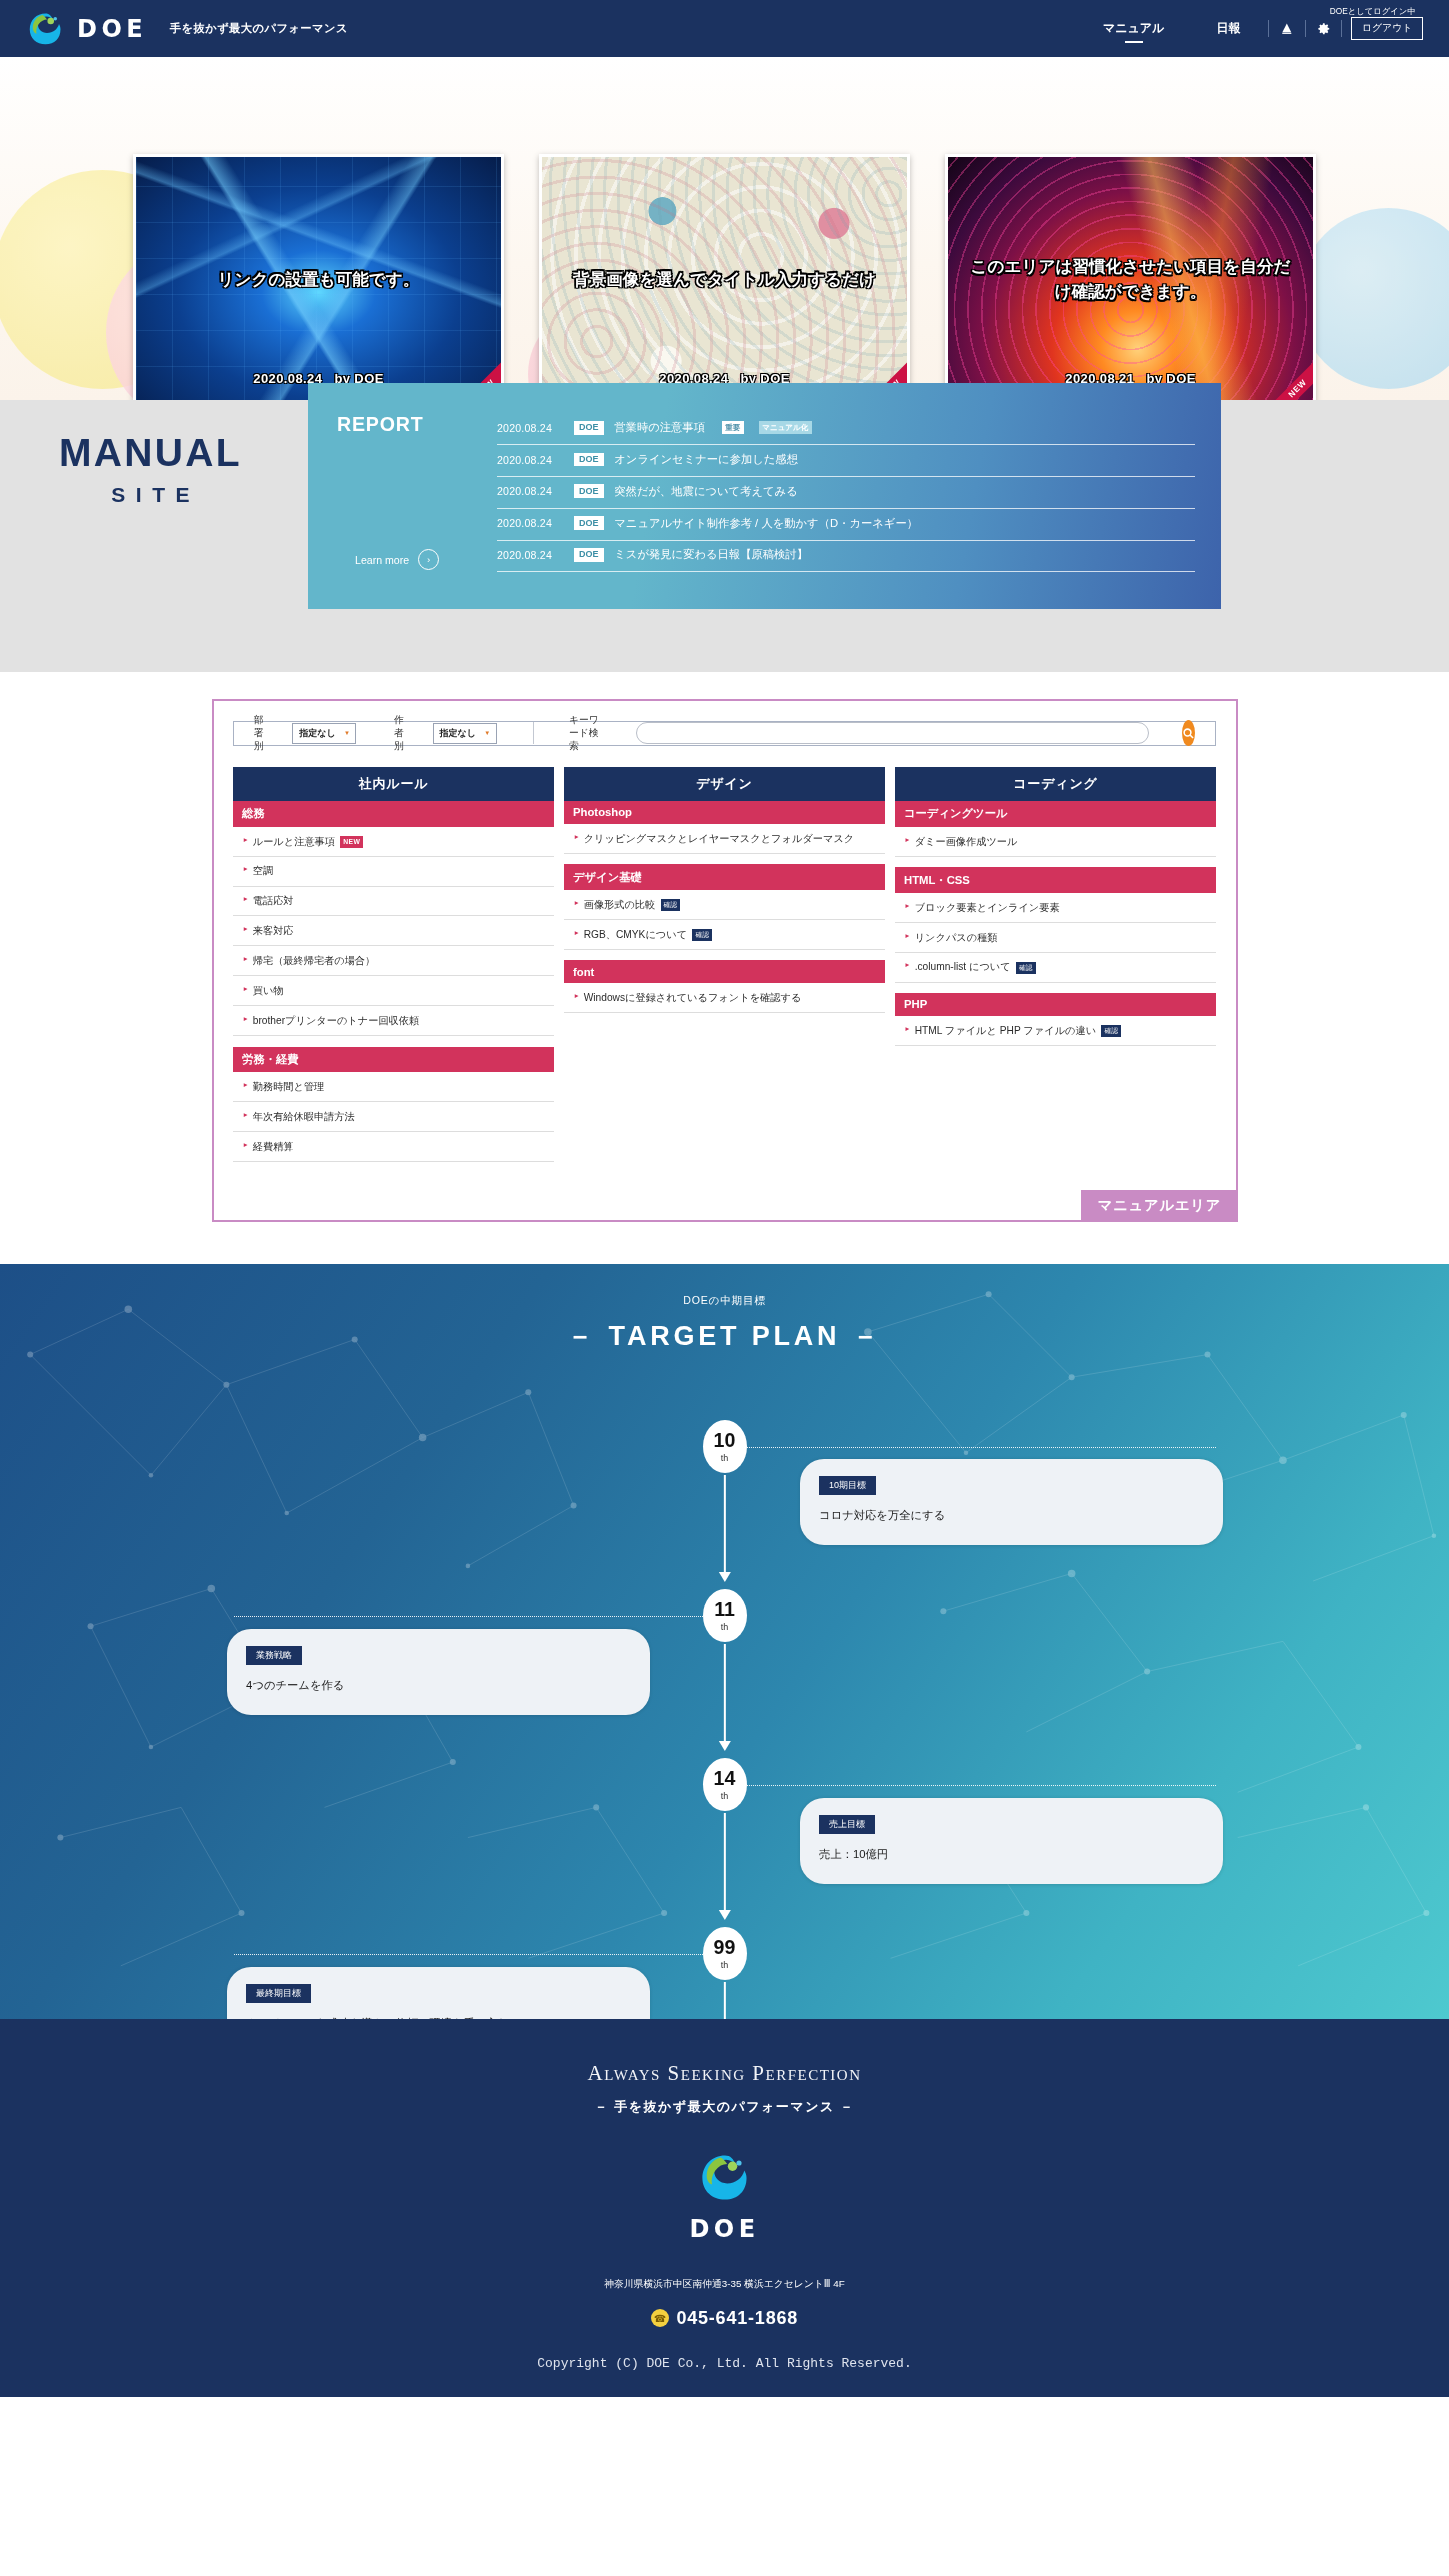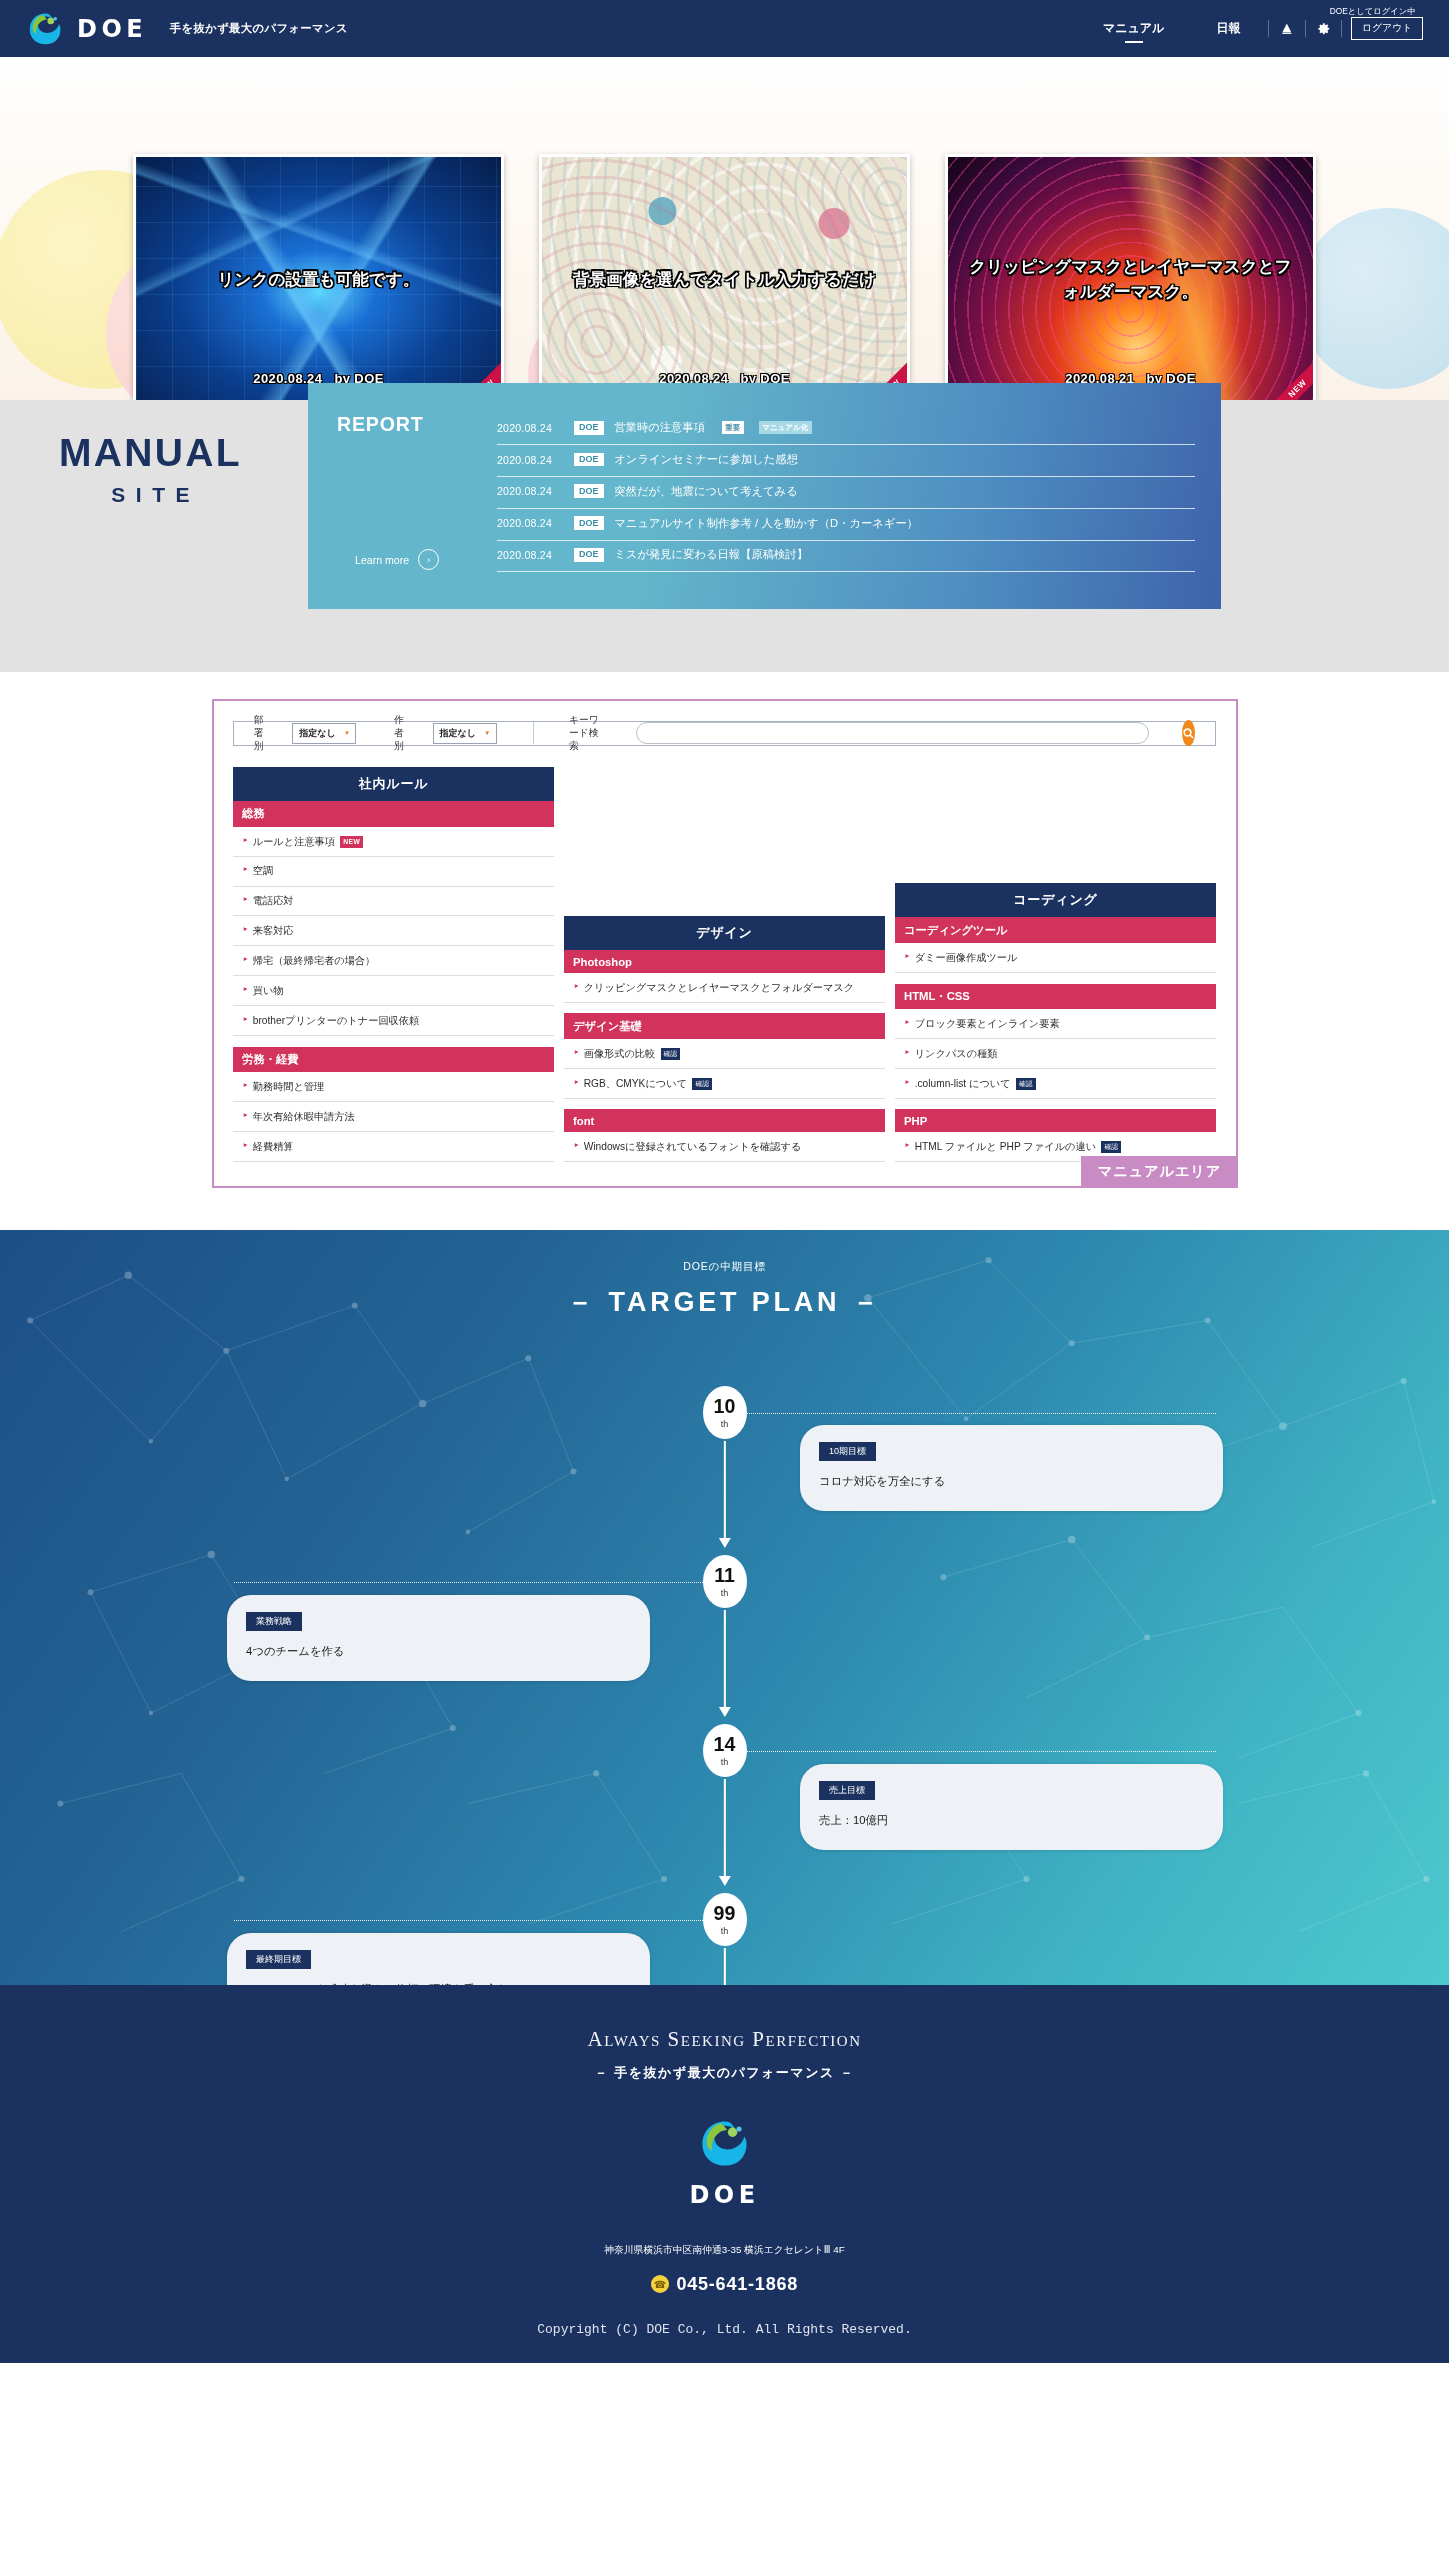--- a/index.html
+++ b/index.html
@@ -139,21 +139,21 @@
   .fselect{ width:115px; height:21px; border:0.8px solid #9aa3b4; background:#fff; font-size:9px;
        display:flex; align-items:center; padding:0 6px; position:relative; cursor:pointer;font-weight:bold;}
   .fselect .arrow{ position:absolute; right:5.3px; font-size:6px; color:#e07b2b; }
   .fsep{ width:0.8px; height:22.6px; background:#c3c8d2; margin:0 12px; }
   .search-input{ flex:0 0 auto; width:513px; height:22.6px; border:0.8px solid #b9bec8; border-radius:12px;
        background:#fff; margin-left:9px; }
   .search-btn{ width:26px; height:26px; border-radius:50%; background:#f08a1f; margin-left:9px;
        display:flex; align-items:center; justify-content:center; cursor:pointer; }
   .search-btn svg{ stroke:#fff; fill:none; stroke-width:2.4; }
 
-  .cols{ display:flex; gap:10px; margin-top:21px; align-items:flex-end; padding-bottom:24px;}
+  .cols{ display:flex; gap:10px; margin-top:21px; align-items:flex-start; padding-bottom:58px;}
   .col{ flex:1; }
   .col-head{ background:#1b3260; color:#fff; text-align:center; font-size:13px; font-weight:bold;
        padding:8.3px 0; letter-spacing:0.8px;}
   .sec-head{ background:#d2335c; color:#fff; font-size:11.3px; font-weight:bold; padding:5.3px 9px;
        margin-top:10.6px;}
   .sec-head.first{ margin-top:0; }
   .li{ border-bottom:0.8px solid #ddd; padding:6.8px 7.5px 6.8px 10.6px; font-size:10.2px; color:#2b2b2b;
        display:flex; align-items:flex-start; gap:5.3px; cursor:pointer; line-height:1.5;}
   .li .tri{ color:#d2335c; font-size:7.5px; line-height:1.7; flex:0 0 auto;}
   .tag-new{ background:#d2335c; color:#fff; font-size:6.8px; font-weight:bold; padding:0.8px 3px;
@@ -271,21 +271,21 @@
         <div class="ctitle">背景画像を選んでタイトル入力するだけ</div>
         <div class="cmeta">
           <span>2020.08.24</span>
           &nbsp;&nbsp;<span>by DOE</span>
         </div>
         <div class="ribbon">NEW</div>
       </div>
 
       <div class="card">
         <div class="inner bg-fire"></div>
-        <div class="ctitle">クリッピングマスクとレイヤーマスクとフォルダーマスク。</div>
+        <div class="ctitle">このエリアは習慣化させたい項目を自分だけ確認ができます。</div>
         <div class="cmeta">
           <span>2020.08.21</span>
           &nbsp;&nbsp;<span>by DOE</span>
         </div>
         <div class="ribbon">NEW</div>
       </div>
     </div>
   </div>
 
   <div class="report-wrap">

